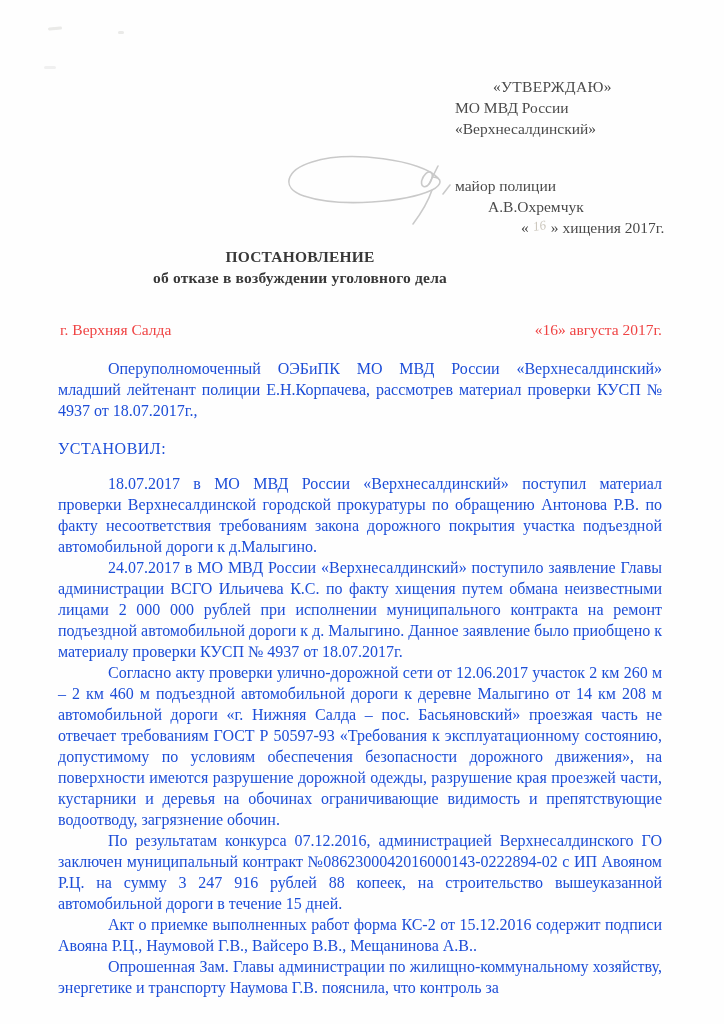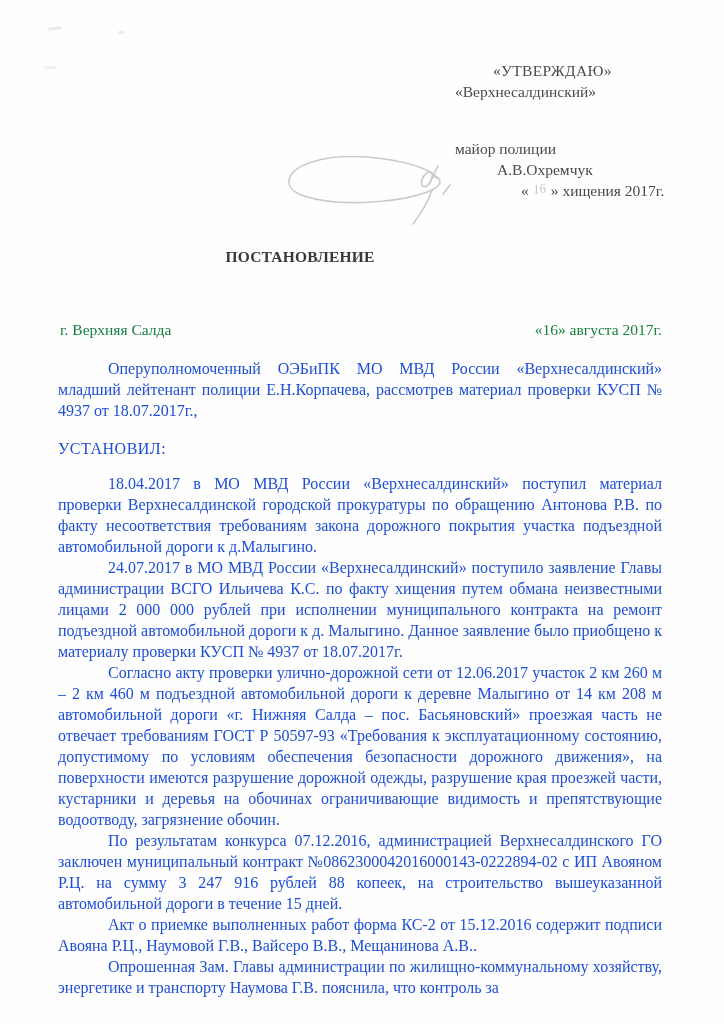--- a/index.html
+++ b/index.html
@@ -15,29 +15,29 @@
   
   .speck { position: absolute; background: #d8d8d6; border-radius: 2px; opacity: .55; }
   .speck-1 { left: 48px; top: 27px; width: 14px; height: 3px; transform: rotate(-4deg); }
   .speck-2 { left: 118px; top: 31px; width: 6px; height: 3px; }
   .speck-3 { left: 44px; top: 66px; width: 12px; height: 3px; opacity: .35;}
 
   
   .approval {
     position: absolute;
     left: 455px;
-    top: 60px;
+    top: 76px;
     width: 240px;
     font-size: 15.5px;
     line-height: 21px;
     color: #4a4a4a;
   }
   .approval .heading { margin-left: 38px; letter-spacing: .3px; }
   .approval .rank { margin-top: 36px; }
-  .approval .name { margin-left: 42px; }
+  .approval .name { margin-left: 33px; }
   .approval .date-line { margin-left: 66px; white-space: nowrap; }
   .hand-day {
     display: inline-block;
     min-width: 22px;
     text-align: center;
     color: #ccc7bd;
     font-style: italic;
     font-size: 13px;
     transform: rotate(-10deg) translateY(-3px);
   }
@@ -67,21 +67,21 @@
 
   
   .meta-row {
     position: absolute;
     top: 321px;
     left: 60px;
     width: 602px;
     display: flex;
     justify-content: space-between;
     font-size: 15.5px;
-    color: #15803d;
+    color: #ef4444;
   }
 
   
   .body-text {
     position: absolute;
     top: 358px;
     left: 58px;
     width: 604px;
     font-size: 16px;
     line-height: 21px;
@@ -99,49 +99,51 @@
 <body>
 
 <div class="page">
 
   <div class="speck speck-1"></div>
   <div class="speck speck-2"></div>
   <div class="speck speck-3"></div>
 
   <div class="approval">
     <div class="heading">«УТВЕРЖДАЮ»</div>
+    <div>МО МВД России</div>
     <div>«Верхнесалдинский»</div>
     <div class="rank">майор полиции</div>
     <div class="name">А.В.Охремчук</div>
     <div class="date-line"><span>«</span><span class="hand-day">16</span><span>» хищения 2017г.</span></div>
   </div>
 
   <svg class="signature" viewBox="0 0 180 82">
     <g fill="none" stroke="#bdbdbd" stroke-width="1.6" stroke-linecap="round" opacity="0.8">
       <path d="M 158 30 C 142 12, 70 2, 32 14 C 6 22, 0 40, 24 48 C 60 60, 126 54, 152 42 C 163 36, 162 30, 153 29"></path>
       <path d="M 142 32 C 146 20, 156 22, 151 33 C 147 42, 138 40, 143 29"></path>
       <path d="M 149 36 L 158 18"></path>
       <path d="M 152 42 C 148 54, 142 64, 133 76"></path>
       <path d="M 163 46 L 170 37"></path>
     </g>
   </svg>
 
   <div class="title-block">
     <div>ПОСТАНОВЛЕНИЕ</div>
+    <div>об отказе в возбуждении уголовного дела</div>
   </div>
 
   <div class="meta-row">
     <span>г. Верхняя Салда</span>
     <span>«16» августа 2017г.</span>
   </div>
 
   <div class="body-text">
     <p>Оперуполномоченный ОЭБиПК МО МВД России «Верхнесалдинский» младший лейтенант полиции Е.Н.Корпачева, рассмотрев материал проверки КУСП № 4937 от 18.07.2017г.,</p>
     <p class="established">УСТАНОВИЛ:</p>
-    <p>18.04.2017 в МО МВД России «Верхнесалдинский» поступил материал проверки Верхнесалдинской городской прокуратуры по обращению Антонова Р.В. по факту несоответствия требованиям закона дорожного покрытия участка подъездной автомобильной дороги к д.Малыгино.</p>
+    <p>18.07.2017 в МО МВД России «Верхнесалдинский» поступил материал проверки Верхнесалдинской городской прокуратуры по обращению Антонова Р.В. по факту несоответствия требованиям закона дорожного покрытия участка подъездной автомобильной дороги к д.Малыгино.</p>
     <p>24.07.2017 в МО МВД России «Верхнесалдинский» поступило заявление Главы администрации ВСГО Ильичева К.С. по факту хищения путем обмана неизвестными лицами 2 000 000 рублей при исполнении муниципального контракта на ремонт подъездной автомобильной дороги к д. Малыгино. Данное заявление было приобщено к материалу проверки КУСП № 4937 от 18.07.2017г.</p>
     <p>Согласно акту проверки улично-дорожной сети от 12.06.2017 участок 2 км 260 м – 2 км 460 м подъездной автомобильной дороги к деревне Малыгино от 14 км 208 м автомобильной дороги «г. Нижняя Салда – пос. Басьяновский» проезжая часть не отвечает требованиям ГОСТ Р 50597-93 «Требования к эксплуатационному состоянию, допустимому по условиям обеспечения безопасности дорожного движения», на поверхности имеются разрушение дорожной одежды, разрушение края проезжей части, кустарники и деревья на обочинах ограничивающие видимость и препятствующие водоотводу, загрязнение обочин.</p>
     <p>По результатам конкурса 07.12.2016, администрацией Верхнесалдинского ГО заключен муниципальный контракт №0862300042016000143-0222894-02 с ИП Авояном Р.Ц. на сумму 3 247 916 рублей 88 копеек, на строительство вышеуказанной автомобильной дороги в течение 15 дней.</p>
     <p>Акт о приемке выполненных работ форма КС-2 от 15.12.2016 содержит подписи Авояна Р.Ц., Наумовой Г.В., Вайсеро В.В., Мещанинова А.В..</p>
     <p>Опрошенная Зам. Главы администрации по жилищно-коммунальному хозяйству, энергетике и транспорту Наумова Г.В. пояснила, что контроль за</p>
   </div>
 
 </div>
 
 </body></html>

